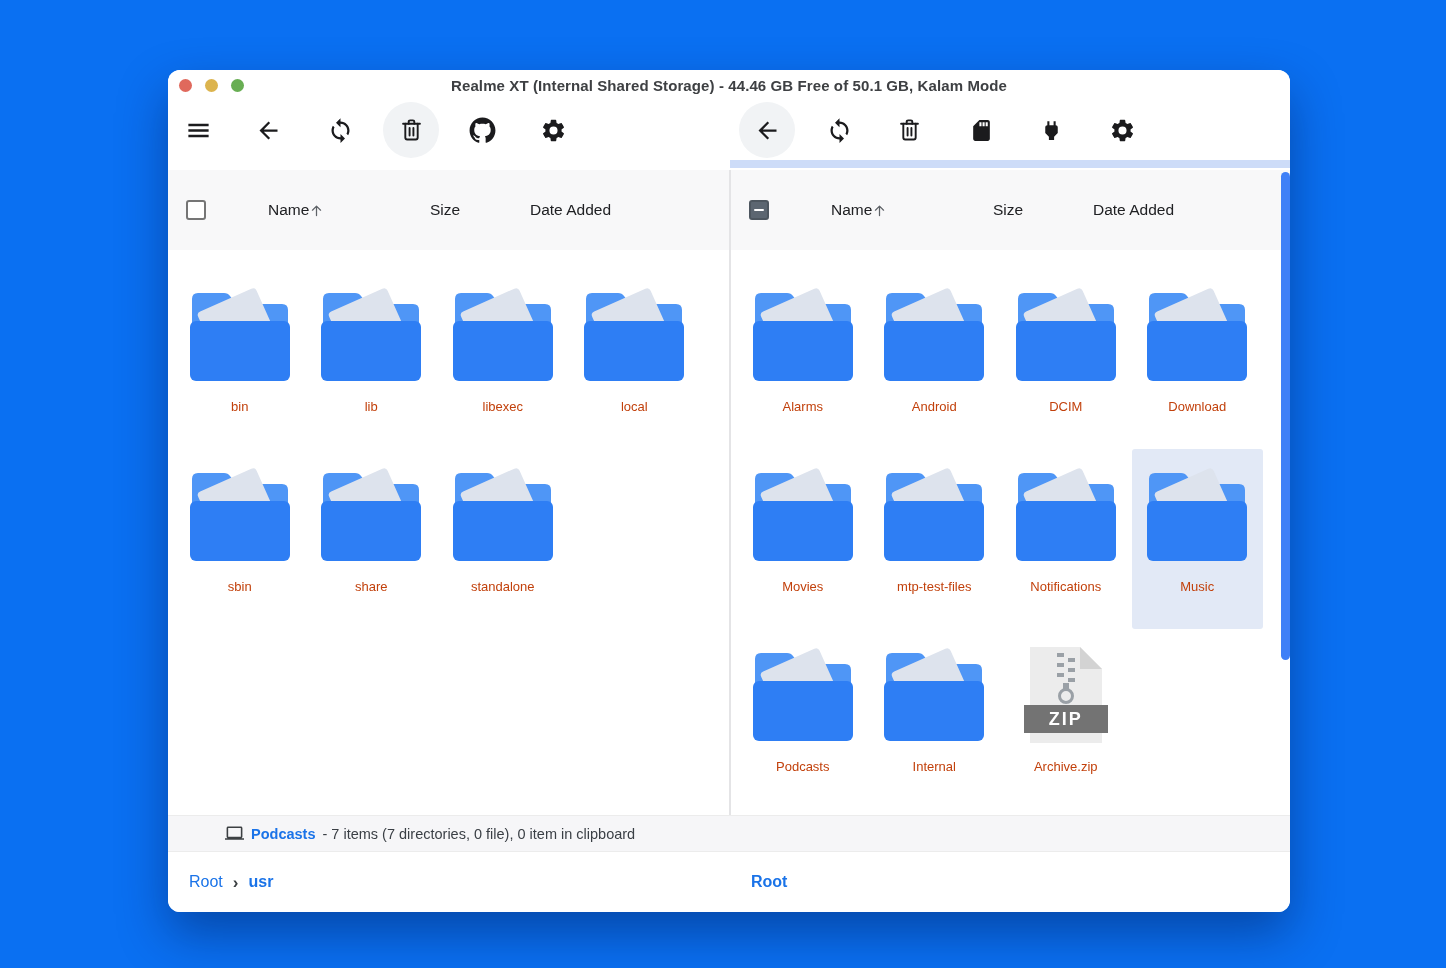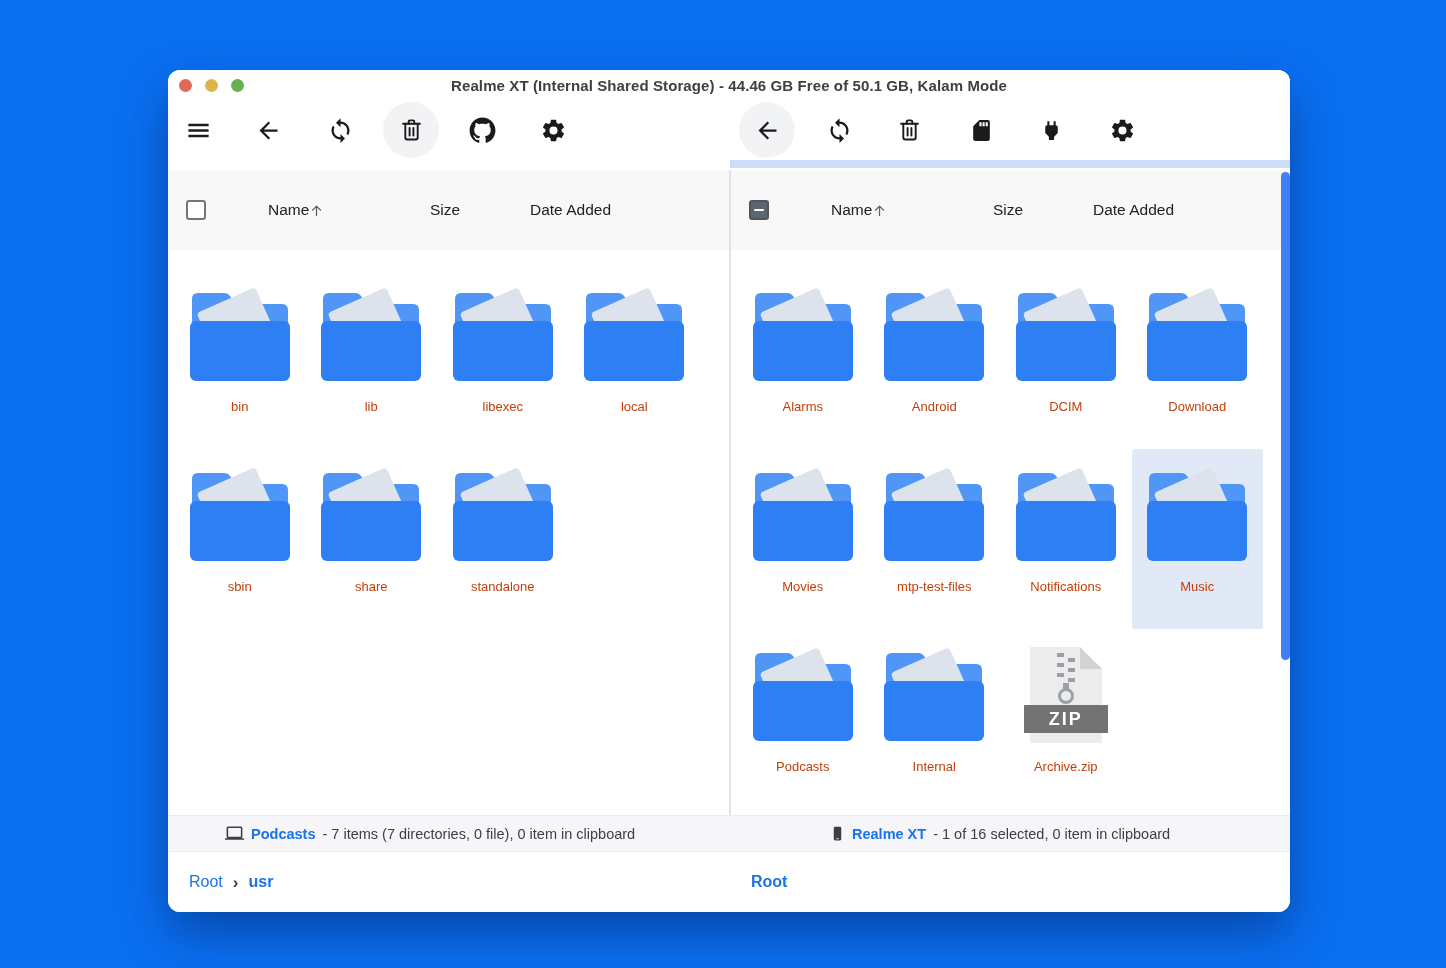--- a/index.html
+++ b/index.html
@@ -378,27 +378,20 @@
   <div class="scrollbar"></div>
 
   <div class="statusbar">
     <div class="status sleft">
       <svg class="dev-icon" width="19" height="19" viewBox="0 0 24 24">
           <use href="#i-laptop"></use>
         </svg>
       <a>Podcasts</a>
       <span>- 7 items (7 directories, 0 file), 0 item in clipboard</span>
     </div>
-    <div class="status sright">
-      <svg class="dev-icon" width="15" height="15" viewBox="0 0 24 24">
-          <use href="#i-phone"></use>
-        </svg>
-      <a>Realme XT</a>
-      <span>- 1 of 16 selected, 0 item in clipboard</span>
-    </div>
   </div>
 
   <div class="crumbbar">
     <div class="crumbs cleft">
       <span class="crumb">Root</span>
       <span class="chev">›</span>
       <span class="crumb current">usr</span>
     </div>
     <div class="crumbs cright">
       <span class="crumb current">Root</span>

